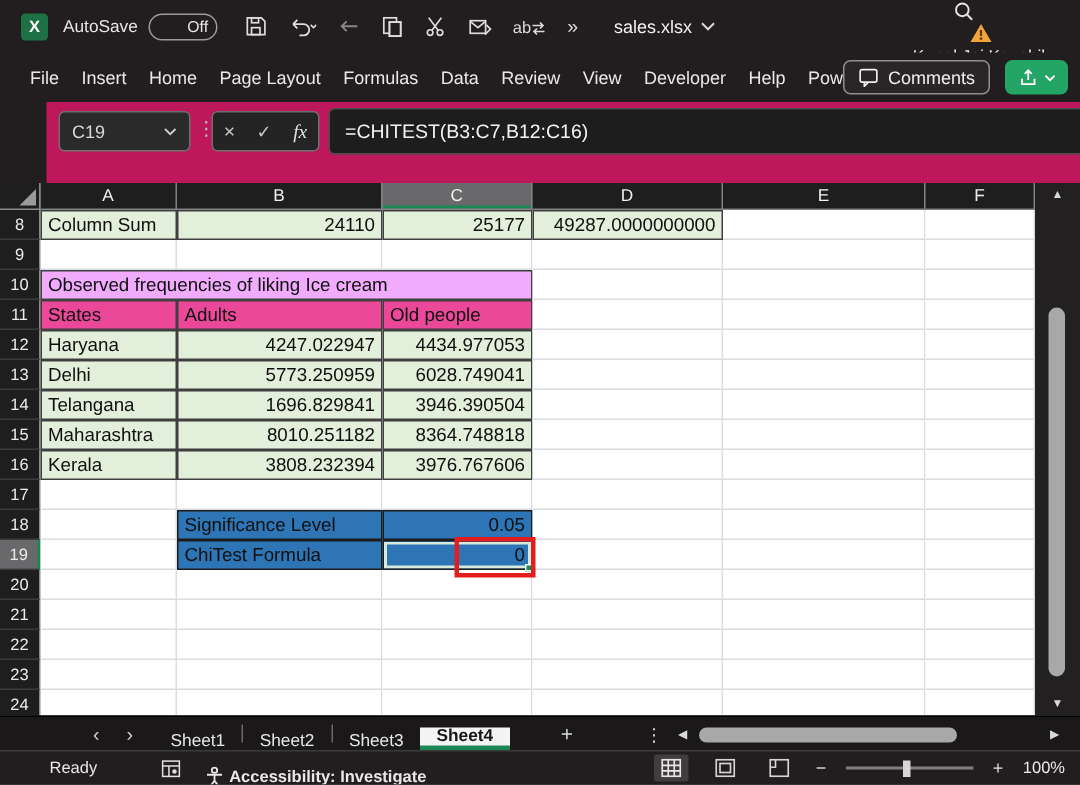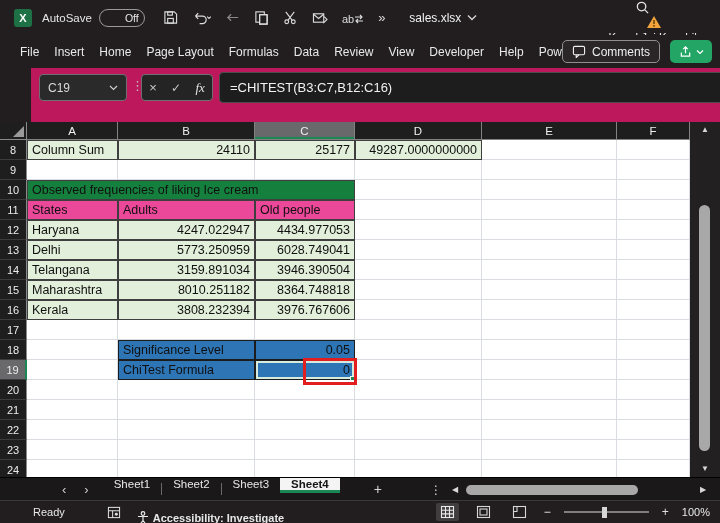--- a/index.html
+++ b/index.html
@@ -71,39 +71,39 @@
   .grow { display:flex; height:20px; }
   .rh { width:27px; flex:none; background:#1e1e1e; color:#ececec; font-size:11px; display:flex;
     align-items:center; justify-content:center; border-bottom:1px solid #3c3c3c; border-right:1px solid #8a8a8a; }
   .rh.selrow { background:#69696b; border-right:2px solid #1a8754; }
   .cell { flex:none; background:#fff; border-right:1px solid #d9dce0; border-bottom:1px solid #d9dce0;
     font-size:12.5px; color:#101010; display:flex; align-items:center; padding:0 4px;
     overflow:hidden; white-space:nowrap; }
   .num { justify-content:flex-end; }
   .lg { background:#e2efda; border:1px solid #3f3f3f; }
   .gr { background:#ec4899; border:1px solid #3f3f3f; }
-  .or { background:#15803d; border:1px solid #3f3f3f; }
+  .or { background:#f0abfc; border:1px solid #3f3f3f; }
   .bl { background:#2e75b6; border:1px solid #1c1c1c; }
   .sel { box-shadow:inset 0 0 0 2px #d6ebde; }
   .wA{width:91px} .wB{width:137px} .wC{width:100px} .wD{width:127px} .wE{width:135px} .wF{width:73px} .wABC{width:328px}
   .red-annotation { position:absolute; left:303px; top:236px; width:54px; height:27px;
     border:3px solid #e31e1e; z-index:6; }
   .fill-handle { position:absolute; left:350px; top:254px; width:5px; height:5px; background:#1a8754;
     border:1px solid #eef6f0; z-index:5; }
   .vscroll { position:absolute; left:690px; top:0; width:30px; height:355px; background:#232021; }
   .vs-arrow { width:30px; height:14px; display:flex; align-items:center; justify-content:center;
     color:#d9d9d9; font-size:8px; }
   .vs-arrow.down { position:absolute; bottom:2px; }
   .vs-thumb { position:absolute; left:9px; top:83px; width:11px; height:246px; background:#a8a8a8; border-radius:6px; }
 
   
   .sheetbar { position:absolute; top:477px; left:0; width:720px; height:23px; background:#1b1819;
     border-top:1px solid #000; display:flex; align-items:stretch; color:#e8e8e8; font-size:11.5px; }
   .snav { display:flex; align-items:center; gap:18px; padding-left:62px; font-size:13px; color:#cfcfcf; }
-  .stabs { display:flex; align-items:flex-start; margin-left:14px; }
+  .stabs { display:flex; align-items:flex-end; margin-left:14px; }
   .stab { display:flex; align-items:center; padding:0 11px; position:relative; }
   .stab-sep { width:1px; height:12px; background:#6a6a6a; align-self:center; }
   .stab.active { background:#f4f4f4; color:#161616; font-weight:bold; border-bottom:3px solid #1a8754; }
   .add-sheet { margin-left:34px; display:flex; align-items:center; font-size:14px; color:#d9d9d9; }
   .sheet-kebab { position:absolute; left:430px; top:0; height:23px; display:flex; align-items:center; font-size:12px; color:#d9d9d9; }
   .hs-arrow { position:absolute; top:0; height:23px; display:flex; align-items:center; color:#d9d9d9; font-size:8px; }
   .hs-thumb { position:absolute; left:466px; top:7px; width:172px; height:10px; background:#a8a8a8; border-radius:5px; }
 
   
   .statusbar { position:absolute; top:500px; left:0; width:720px; height:23px; background:#221e1f;
@@ -334,21 +334,21 @@
         <div class="cell wB lg num">5773.250959</div>
         <div class="cell wC lg num">6028.749041</div>
         <div class="cell wD"></div>
           <div class="cell wE"></div>
           <div class="cell wF"></div>
       </div>
 
       <div class="grow">
         <div class="rh">14</div>
         <div class="cell wA lg">Telangana</div>
-        <div class="cell wB lg num">3159.891034</div>
+        <div class="cell wB lg num">1696.829841</div>
         <div class="cell wC lg num">3946.390504</div>
         <div class="cell wD"></div>
           <div class="cell wE"></div>
           <div class="cell wF"></div>
       </div>
 
       <div class="grow">
         <div class="rh">15</div>
         <div class="cell wA lg">Maharashtra</div>
         <div class="cell wB lg num">8010.251182</div>

